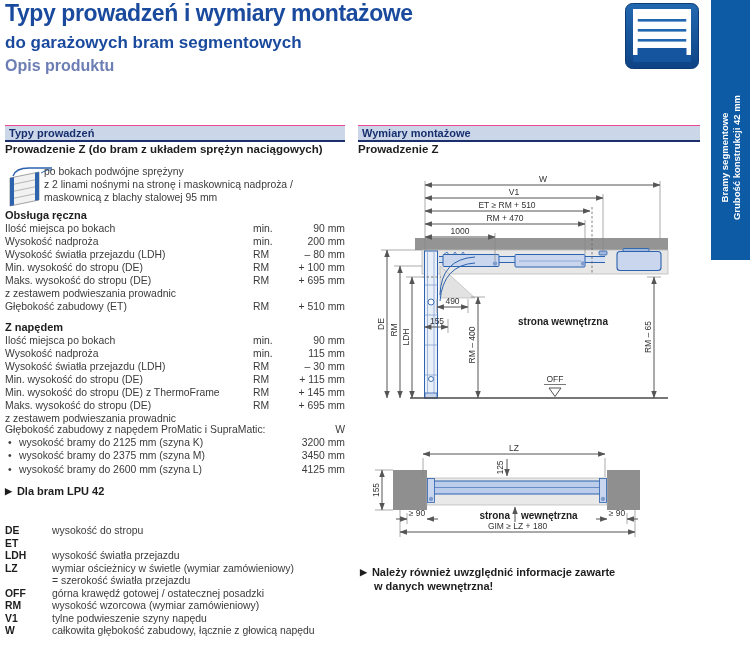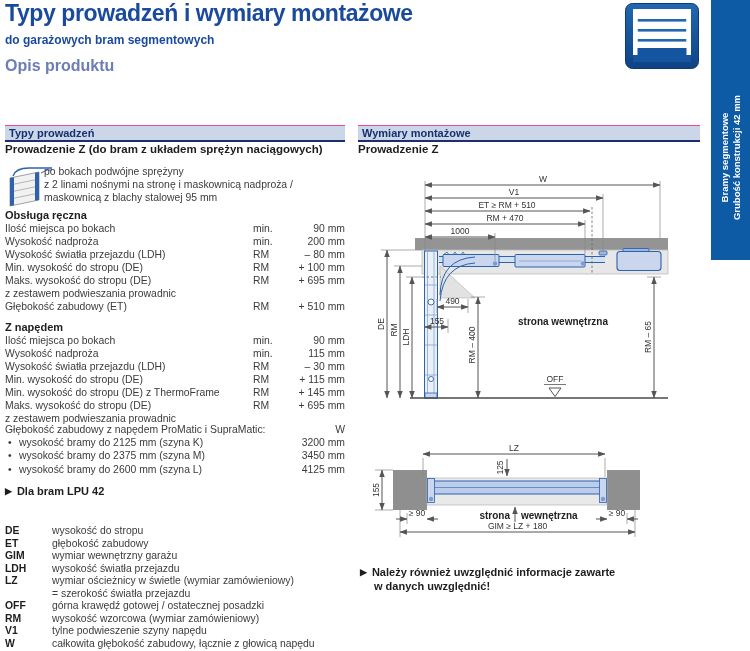--- a/index.html
+++ b/index.html
@@ -1,19 +1,19 @@
 <!DOCTYPE html>
 <html><head>
 <meta charset="utf-8">
 <style>
   html,body{margin:0;padding:0;background:#fff;}
   .page{position:relative;width:750px;height:651px;background:#fff;overflow:hidden;
         font-family:"Liberation Sans",sans-serif;}
   .t1{position:absolute;left:5px;top:0;font-size:23px;font-weight:bold;color:#1a4a9d;letter-spacing:-0.4px;}
-  .t2{position:absolute;left:5px;top:33px;font-size:12px;font-weight:bold;color:#1a4a9d;}
+  .t2{position:absolute;left:5px;top:33px;font-size:17px;font-weight:bold;color:#1a4a9d;}
   .t3{position:absolute;left:5px;top:57px;font-size:16px;font-weight:bold;color:#6d7eb5;}
   .icon-garage{position:absolute;left:624px;top:2px;}
   .side-tab{position:absolute;left:711px;top:0;width:39px;height:260px;background:#0d5aa5;}
   .side-tab-rot{position:absolute;left:0;top:0;width:260px;height:39px;transform-origin:0 0;
       transform:rotate(-90deg) translateX(-260px);display:flex;flex-direction:column;
       justify-content:center;text-align:center;padding-right:55px;box-sizing:border-box;}
   .side-line{color:#fff;font-size:9.5px;font-weight:bold;line-height:12px;white-space:nowrap;}
   .col{position:absolute;top:125px;height:526px;}
   .col-left{left:5px;width:340px;}
   .col-right{left:358px;width:342px;}
@@ -204,25 +204,20 @@
 
     <div class="lpu" style="top:360px"><span class="arr">▶</span><span>Dla bram LPU 42</span></div>
 
     <div class="blk" style="top:400px">
       <div class="def-row">
           <span class="def-term">DE</span>
           <span class="def-desc">wysokość do stropu</span>
         </div>
       <div class="def-row">
           <span class="def-term">ET</span>
-          <span class="def-desc">głębokość zabudowy</span>
-        </div>
-      <div class="def-row">
-          <span class="def-term">GIM</span>
-          <span class="def-desc">wymiar wewnętrzny garażu</span>
         </div>
       <div class="def-row">
           <span class="def-term">LDH</span>
           <span class="def-desc">wysokość światła przejazdu</span>
         </div>
       <div class="def-row">
           <span class="def-term">LZ</span>
           <span class="def-desc">
             <div>wymiar ościeżnicy w świetle (wymiar zamówieniowy)</div>
             <div>= szerokość światła przejazdu</div>
@@ -391,17 +386,17 @@
       <text class="dt" text-anchor="middle" transform="translate(16,47) rotate(-90)">155</text>
       <text class="dt" x="54" y="73" text-anchor="middle">≥ 90</text>
       <text class="dt" x="254" y="73" text-anchor="middle">≥ 90</text>
       <text class="dt" x="154.5" y="86" text-anchor="middle">GIM ≥ LZ + 180</text>
       <text class="db" x="147" y="76" text-anchor="end">strona</text>
       <text class="db" x="158" y="76" text-anchor="start">wewnętrzna</text>
     </svg>
 
     <div class="note">
       <div><span class="arr">▶</span><span>Należy również uwzględnić informacje zawarte</span></div>
-      <div class="ind">w danych uwzględnić!</div>
+      <div class="ind">w danych wewnętrzna!</div>
     </div>
   </div>
 
 </div>
 
 </body></html>

